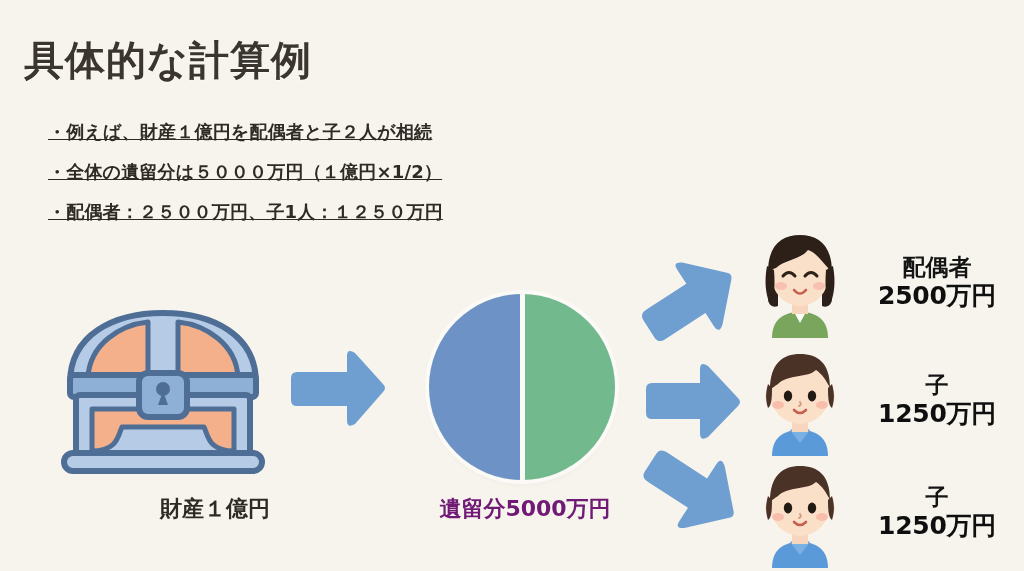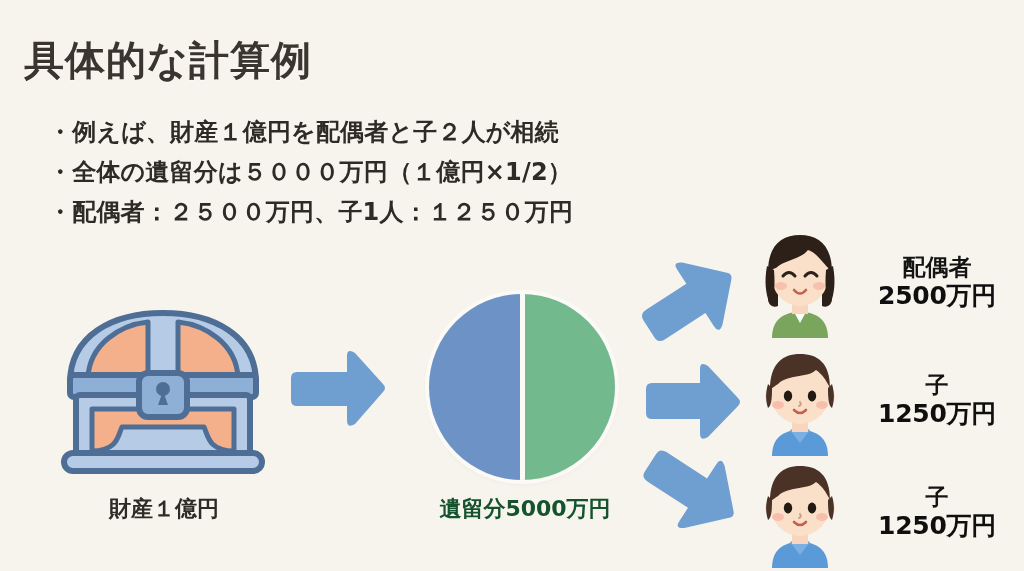--- a/index.html
+++ b/index.html
@@ -35,42 +35,43 @@
   }
 
   
   .bullets {
     position: absolute;
     left: 48px;
     top: 112px;
     width: 700px;
   }
   .bullet-line {
-    font-size: 24px;
+    font-size: 18px;
     font-weight: bold;
     line-height: 40px;
     color: #2e2a25;
     white-space: nowrap;
     letter-spacing: 0.2px;
+    text-decoration: underline;
   }
 
   
   .chest-wrap {
     position: absolute;
     left: 58px;
     top: 305px;
     width: 210px;
     height: 175px;
   }
   .chest-caption {
     position: absolute;
     left: 58px;
     top: 494px;
     width: 212px;
-    text-align: center;
+    text-align: right;
     font-size: 22px;
     font-weight: bold;
     color: #2e2a25;
   }
 
   
   .pie-wrap {
     position: absolute;
     left: 429px;
     top: 294px;
@@ -103,21 +104,21 @@
     background: #fbfaf6;
   }
   .pie-caption {
     position: absolute;
     left: 400px;
     top: 494px;
     width: 250px;
     text-align: center;
     font-size: 22px;
     font-weight: bold;
-    color: #14532d;
+    color: #701a75;
   }
 
   
   .arrow {
     position: absolute;
   }
 
   
   .person-row {
     position: absolute;

